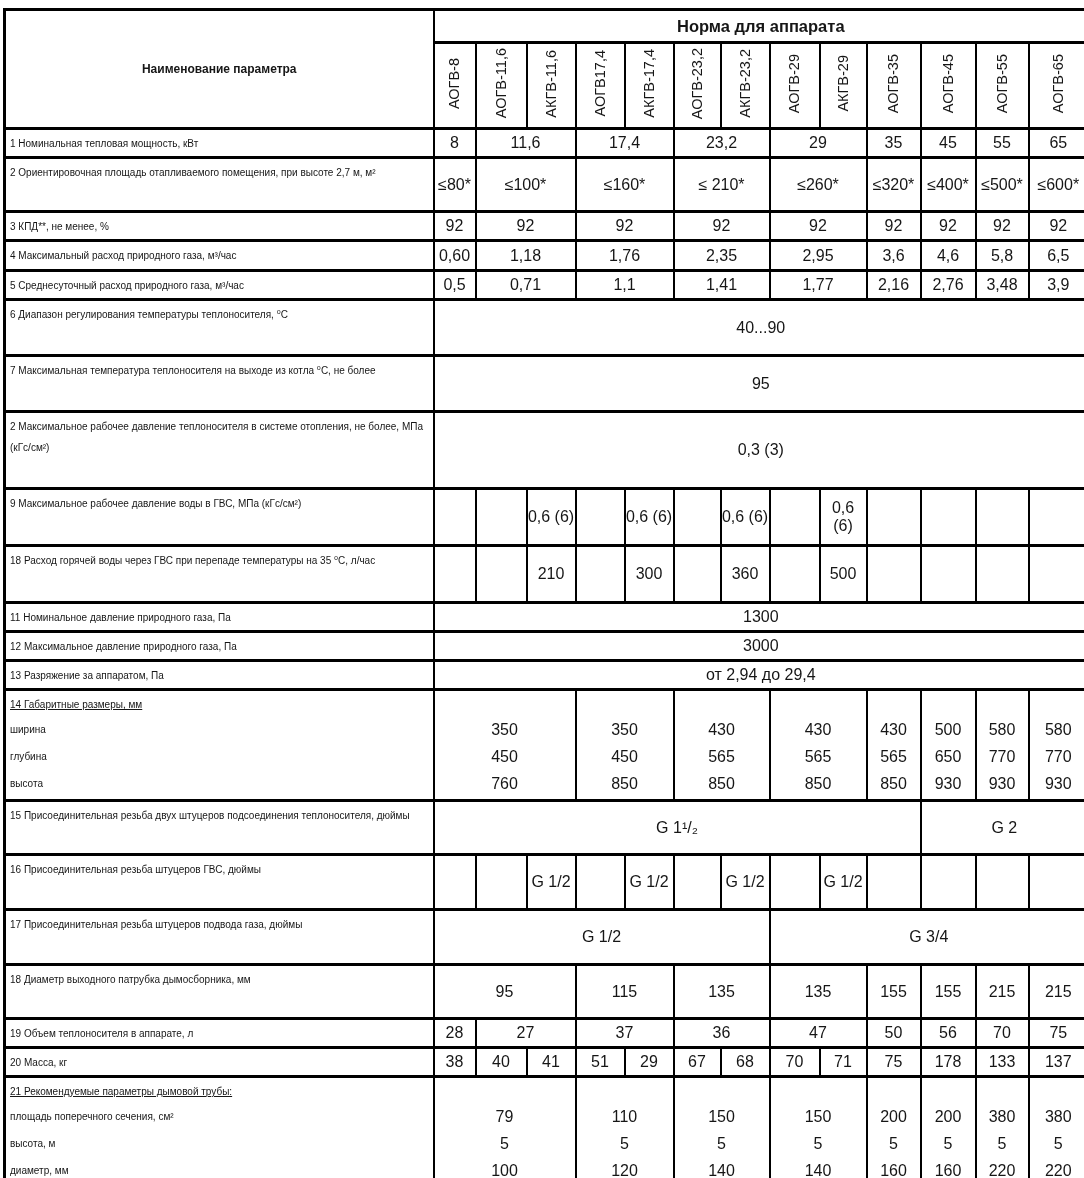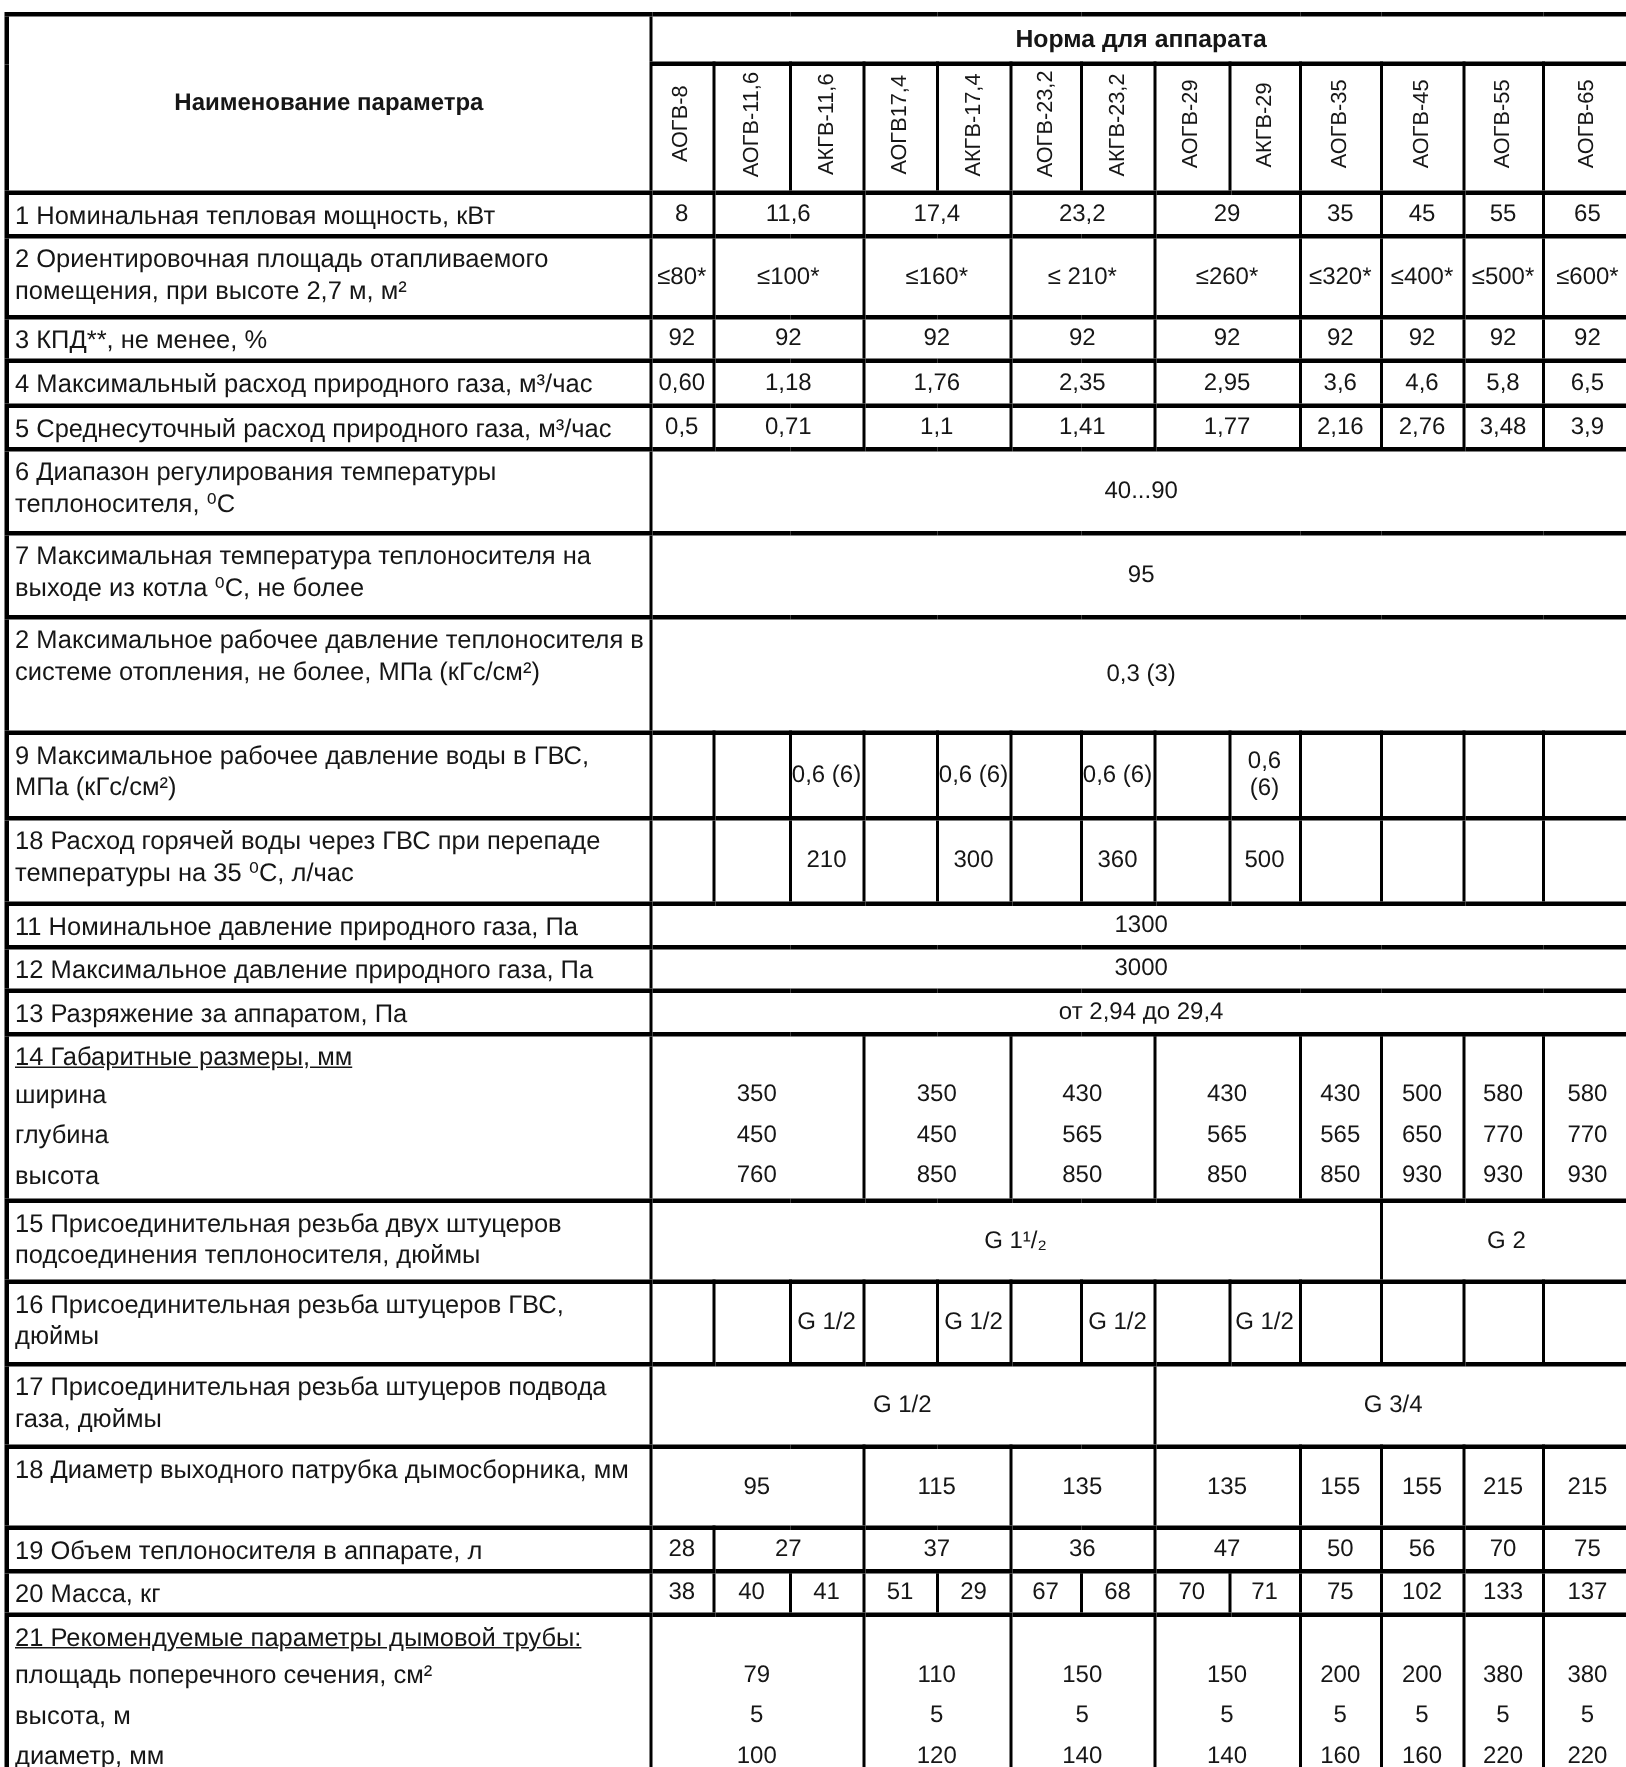--- a/index.html
+++ b/index.html
@@ -7,32 +7,32 @@
     width: 1084px; height: 1178px; background: #ffffff; overflow: hidden;
     font-family: "Liberation Sans", "DejaVu Sans", sans-serif;
     color: #161616; box-sizing: border-box; padding: 8px 2px 0 3px;
   }
   table.spec {
     border-collapse: collapse; table-layout: fixed; width: 1079px;
     border: 3px solid #000; border-bottom: none;
   }
   th, td { border: 3px solid #000; border-left-width: 2px; border-right-width: 2px; padding: 0; }
   th.corner {
-    font-weight: bold; font-size: 16px; text-align: center; vertical-align: middle;
+    font-weight: bold; font-size: 12px; text-align: center; vertical-align: middle;
   }
   th.group {
     font-weight: bold; font-size: 16.5px; text-align: center; vertical-align: middle; height: 30px;
   }
   th.col-header { height: 83px; text-align: center; vertical-align: middle; font-weight: normal; }
   th.col-header .vtext {
     display: inline-block; writing-mode: vertical-rl; transform: rotate(180deg);
     font-size: 14.5px; white-space: nowrap; line-height: 1;
   }
   td.label-cell {
-    vertical-align: top; text-align: left; font-size: 17px; line-height: 21px;
+    vertical-align: top; text-align: left; font-size: 10px; line-height: 21px;
     padding: 3px 2px 2px 4px; overflow: hidden;
   }
   td.label-cell .row-title { text-align: left; line-height: 22px; text-decoration: underline; }
   td.label-cell .sublabel { text-align: left; line-height: 27px; padding-right: 1px; }
   td.value-cell {
     text-align: center; vertical-align: middle; font-size: 16px; line-height: 18px;
     overflow: hidden; padding: 1px 0;
   }
   td.value-cell.multi { vertical-align: bottom; padding-bottom: 2px; }
   td.value-cell .value-line { line-height: 27px; }
@@ -298,21 +298,21 @@
           <td class="value-cell">38</td>
           <td class="value-cell">40</td>
           <td class="value-cell">41</td>
           <td class="value-cell">51</td>
           <td class="value-cell">29</td>
           <td class="value-cell">67</td>
           <td class="value-cell">68</td>
           <td class="value-cell">70</td>
           <td class="value-cell">71</td>
           <td class="value-cell">75</td>
-          <td class="value-cell">102</td>
+          <td class="value-cell">178</td>
           <td class="value-cell">133</td>
           <td class="value-cell">137</td>
         </tr>
         <tr style="height: 110px;">
           <td class="label-cell">
             <div class="row-title">21 Рекомендуемые параметры дымовой трубы:</div>
             <div class="sublabel">площадь поперечного сечения, см²</div>
             <div class="sublabel">высота, м</div>
             <div class="sublabel">диаметр, мм</div>
           </td>

